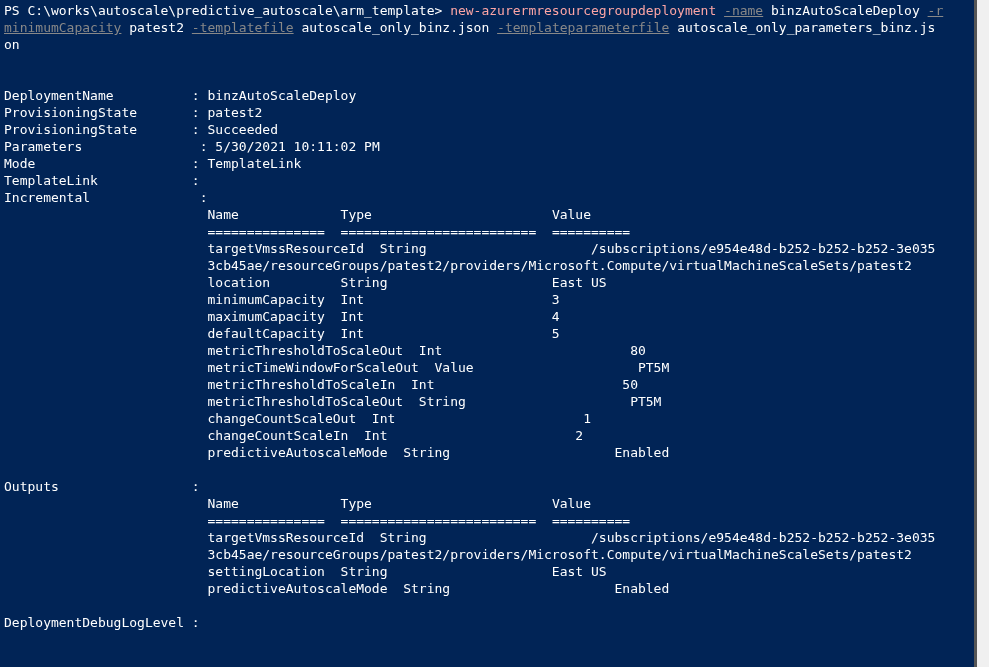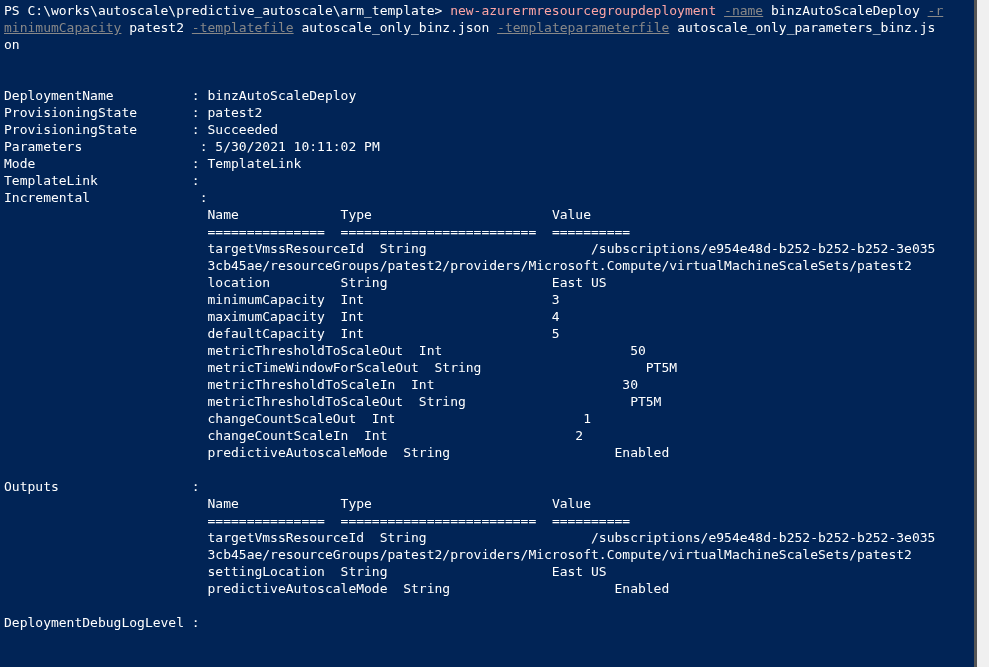--- a/index.html
+++ b/index.html
@@ -51,23 +51,23 @@
 <span>TemplateLink</span>            :
 <span>Incremental</span>              :
                           <span>Name</span>             <span>Type</span>                       <span>Value</span>
                           <span>===============</span>  <span>=========================</span>  <span>==========</span>
                           <span>targetVmssResourceId  String                     /subscriptions/e954e48d-b252-b252-b252-3e035</span>
                           <span>3cb45ae/resourceGroups/patest2/providers/Microsoft.Compute/virtualMachineScaleSets/patest2</span>
                           <span>location         String                     East US</span>
                           <span>minimumCapacity  Int                        3</span>
                           <span>maximumCapacity  Int                        4</span>
                           <span>defaultCapacity  Int                        5</span>
-                          <span>metricThresholdToScaleOut  Int                        50</span>
-                          <span>metricTimeWindowForScaleOut  String                     PT5M</span>
-                          <span>metricThresholdToScaleIn  Int                        30</span>
+                          <span>metricThresholdToScaleOut  Int                        80</span>
+                          <span>metricTimeWindowForScaleOut  Value                     PT5M</span>
+                          <span>metricThresholdToScaleIn  Int                        50</span>
                           <span>metricThresholdToScaleOut  String                     PT5M</span>
                           <span>changeCountScaleOut  Int                        1</span>
                           <span>changeCountScaleIn  Int                        2</span>
                           <span>predictiveAutoscaleMode  String                     Enabled</span>
 
 <span>Outputs</span>                 :
                           <span>Name</span>             <span>Type</span>                       <span>Value</span>
                           <span>===============</span>  <span>=========================</span>  <span>==========</span>
                           <span>targetVmssResourceId  String                     /subscriptions/e954e48d-b252-b252-b252-3e035</span>
                           <span>3cb45ae/resourceGroups/patest2/providers/Microsoft.Compute/virtualMachineScaleSets/patest2</span>

